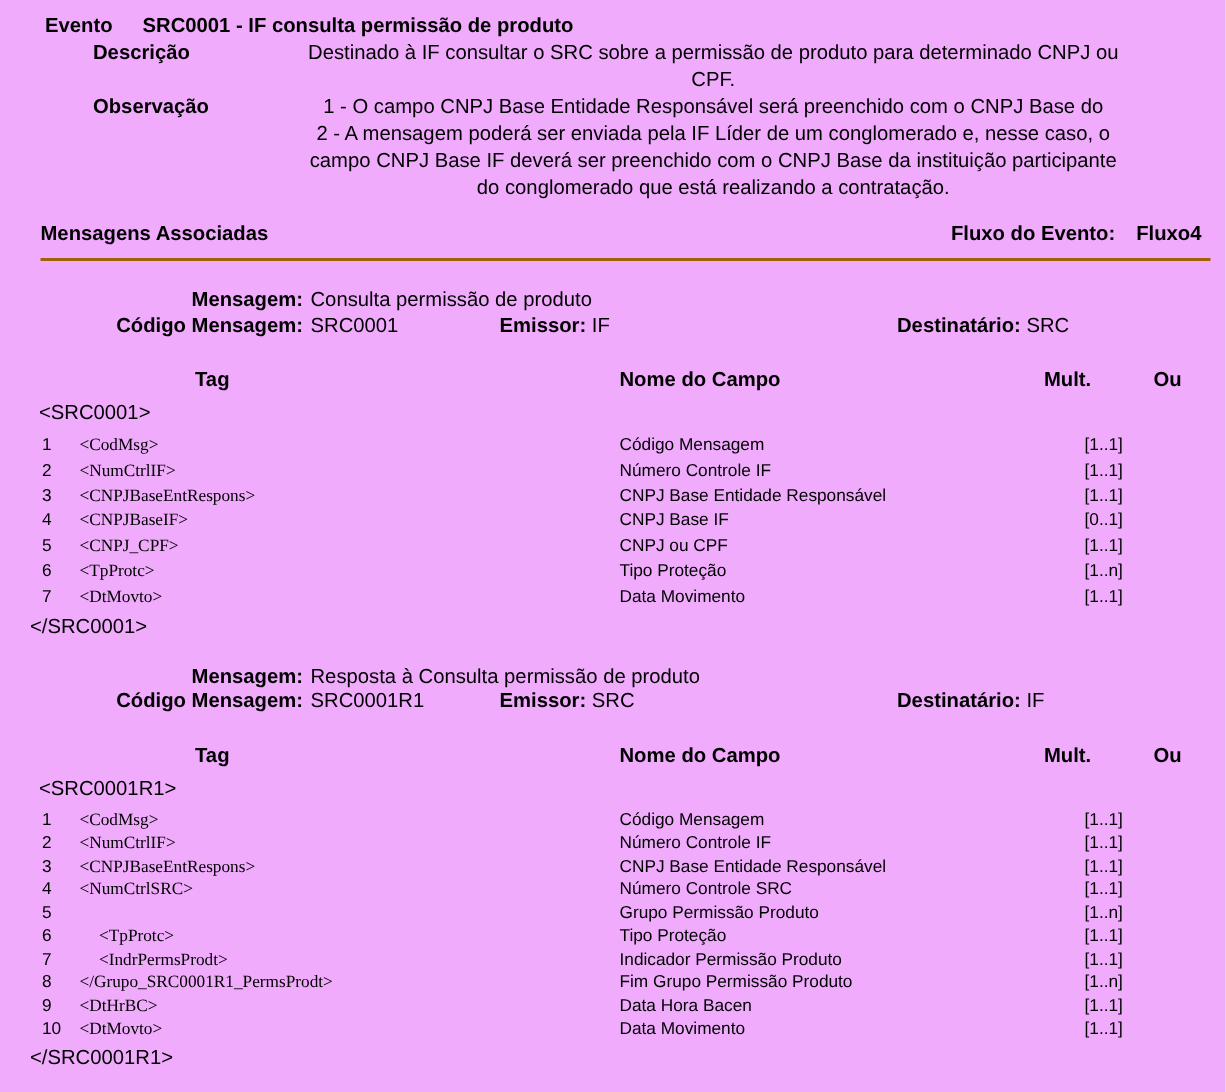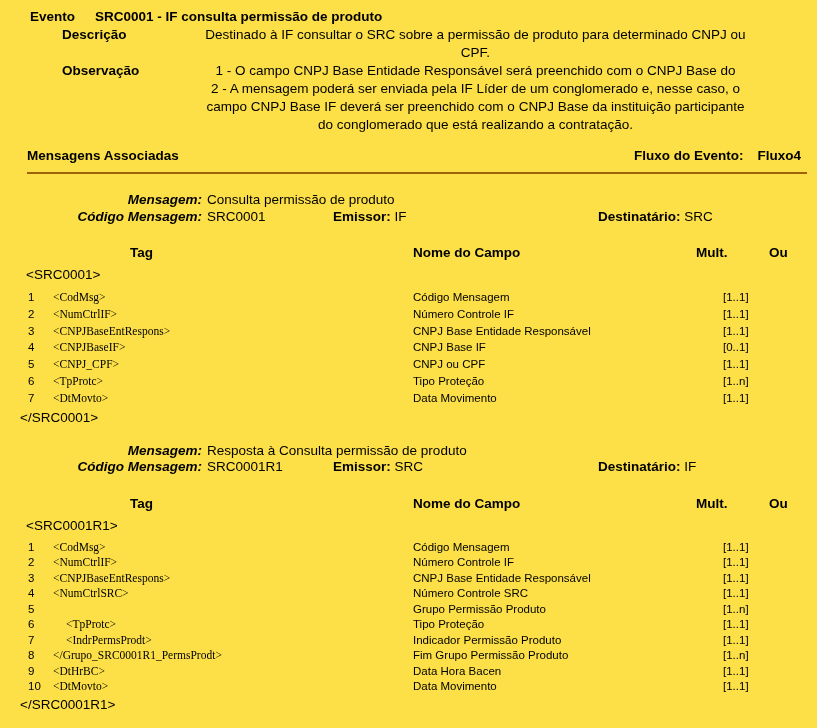--- a/index.html
+++ b/index.html
@@ -3,21 +3,21 @@
 <meta charset="utf-8">
 <style>
   * { margin:0; padding:0; box-sizing:border-box; }
   html,body { background:#ffffff; }
   body {
     width:817px; height:728px;
     color:#000000;
     font-family:"Liberation Sans", sans-serif;
     overflow:hidden;
   }
-  .page { position:relative; width:817px; height:728px; padding-top:8px; background:#fde047; }
+  .page { position:relative; width:817px; height:728px; padding-top:8px; background:#f0abfc; }
   .b { font-weight:bold; }
 
   
   .evento-row { display:flex; margin-left:30px; font-size:13.5px; line-height:18px; }
   .evento-label { width:65px; font-weight:bold; }
   .evento-title { font-weight:bold; }
   .field-row { display:flex; font-size:13.5px; line-height:18px; }
   .field-label { margin-left:62px; width:81px; font-weight:bold; flex:none; }
   .field-text { width:665px;text-align:center; }
   .pline { line-height:18px; }
@@ -29,21 +29,21 @@
     border-bottom:2px solid #a16207;
     font-size:13.5px; font-weight:bold; line-height:16px; padding-bottom:8px;
   }
   .section-right { padding-right:6px; }
   .flow-value { margin-left:14px; }
 
   
   .msg-block { margin-top:18px; }
   .msg-block.second { margin-top:17px; }
   .msg-row { position:relative; margin-left:30px; font-size:13.5px; line-height:16.5px; height:16.5px; white-space:nowrap; }
-  .msg-label { display:inline-block; width:172px; text-align:right; font-weight:bold;font-style:italic; }
+  .msg-label { display:inline-block; width:172px; text-align:right; font-weight:bold; }
   .msg-value { margin-left:5px; }
   .msg-emissor { position:absolute; left:303px; top:0; }
   .msg-dest { position:absolute; left:536px; top:0;padding-left:32px; }
 
   
   .thead { position:relative; margin-left:28px; margin-top:20px; height:16px; font-size:13.5px; font-weight:bold; }
   .h-tag  { position:absolute; left:102px; }
   .h-nome { position:absolute; left:385px; }
   .h-mult { position:absolute; left:668px; }
   .h-ou   { position:absolute; left:741px; }

